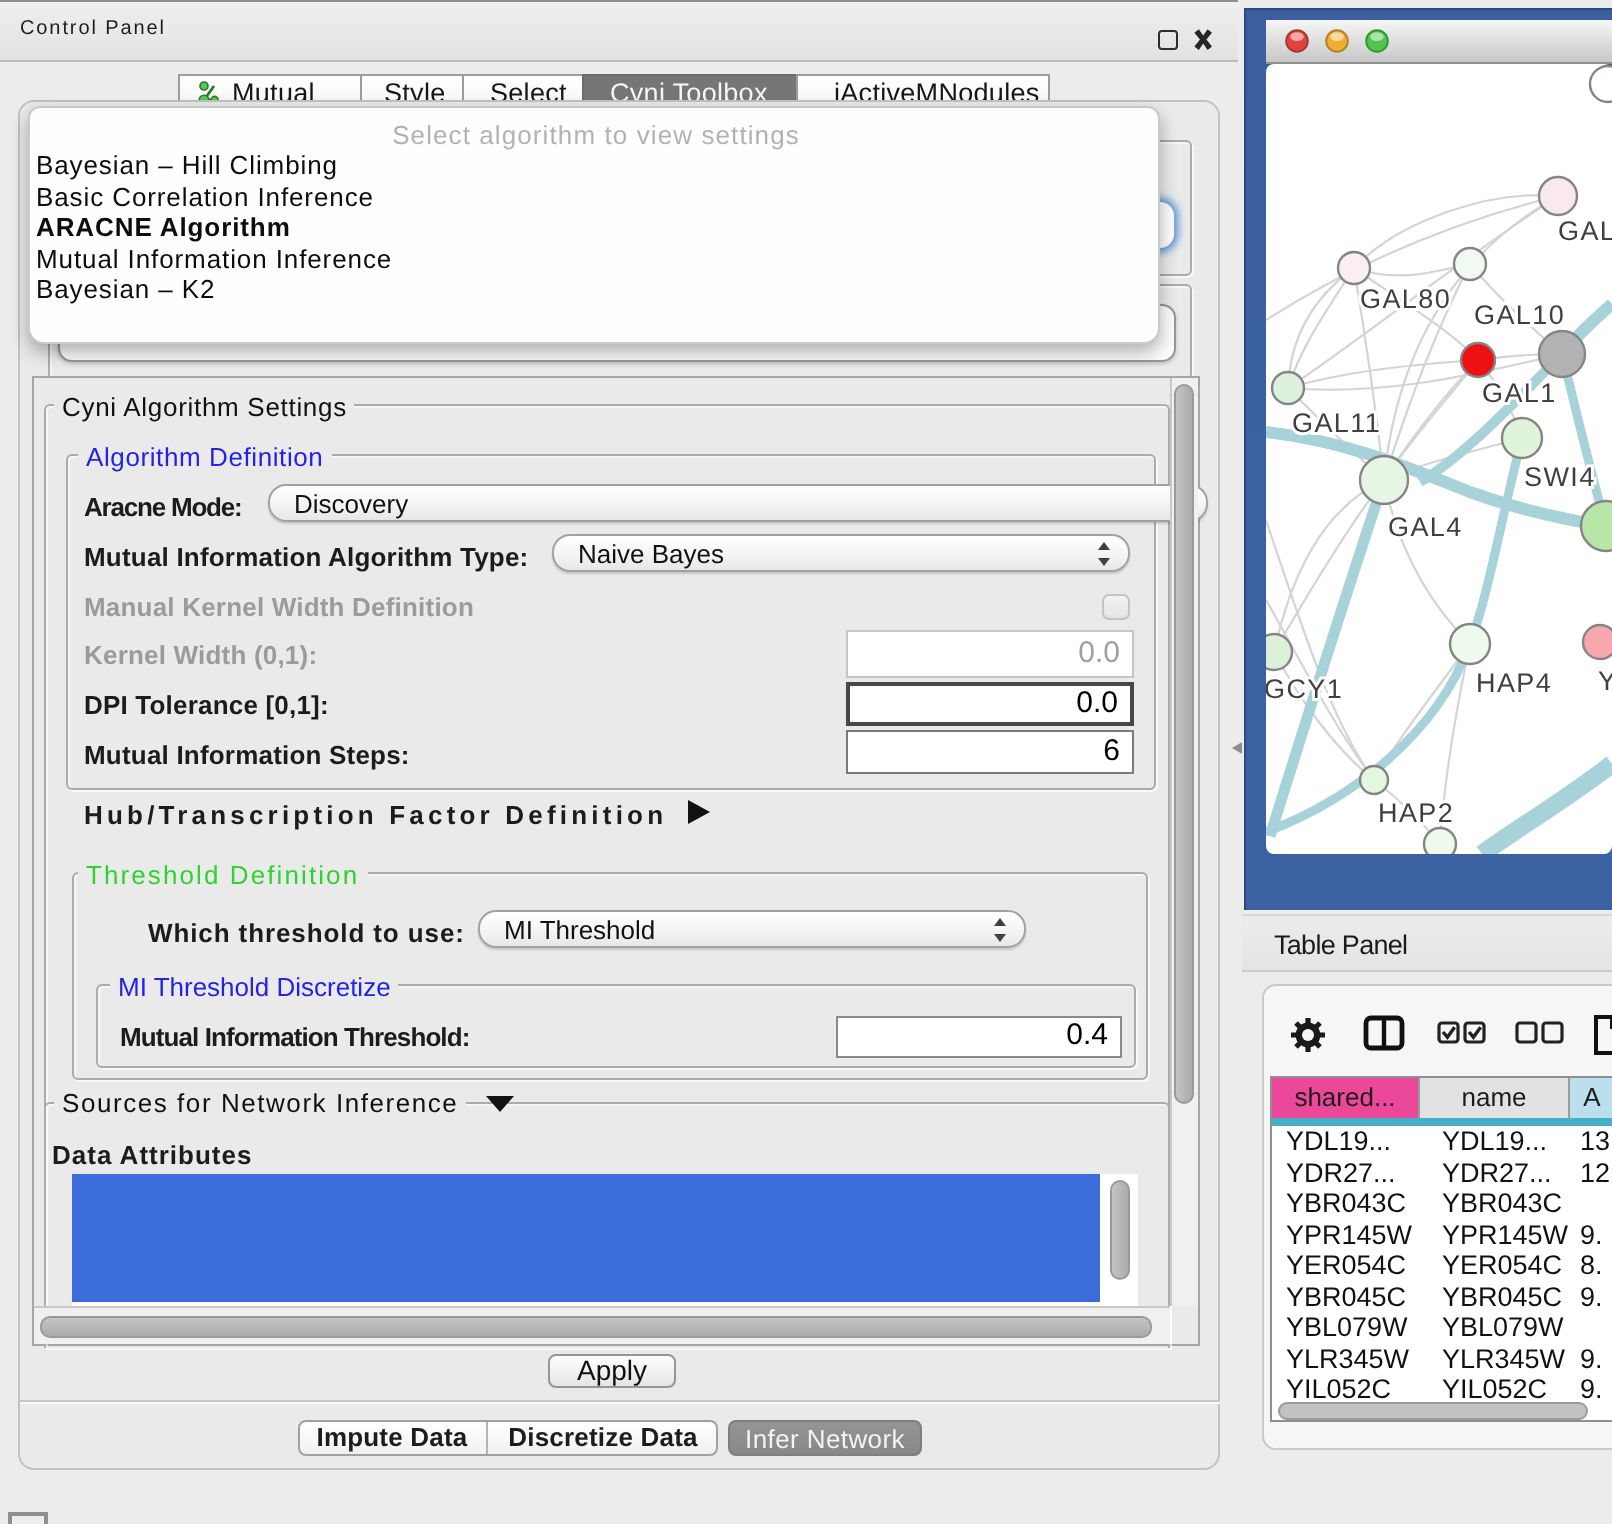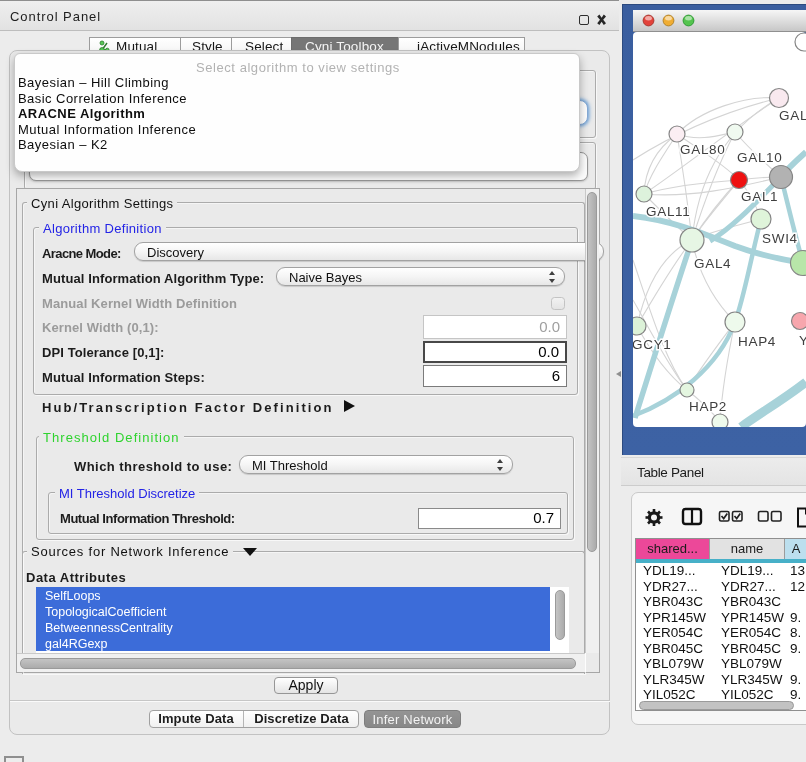--- a/index.html
+++ b/index.html
@@ -4,21 +4,21 @@
 <style>
   html,body{margin:0;padding:0;}
   body{width:806px;height:762px;overflow:hidden;background:#ececec;
        font-family:"Liberation Sans", sans-serif;position:relative;}
   .abs{position:absolute;}
   .b{font-weight:bold;}
   
   #titlebar{left:0;top:0;width:619px;height:31px;
     background:linear-gradient(#efefef,#e2e2e2);
     border-top:1px solid #8f8f8f;border-bottom:1px solid #bdbdbd;box-sizing:border-box;}
-  #titlebar .txt{position:absolute;left:10px;top:8px;font-size:13px;color:#1d1d1d;letter-spacing:.95px;}
+  #titlebar .txt{position:absolute;left:10px;top:8px;font-size:10px;color:#1d1d1d;letter-spacing:.95px;}
   #btn-float{position:absolute;left:578.5px;top:14.5px;width:8px;height:8px;border:1.7px solid #2e2e2e;border-radius:2px;}
   #btn-close{left:595px;top:13px;}
   
   .toptab{top:37px;height:22px;background:linear-gradient(#ffffff,#f1f1f1);
      border:1px solid #9c9c9c;box-sizing:border-box;color:#161616;
      font-size:13.5px;text-align:center;line-height:20px;letter-spacing:.2px;}
   #tab-cyni{background:#767676;color:#f5f5f5;border-color:#6d6d6d;}
   .tabtx{top:38.5px;font-size:13.5px;color:#161616;letter-spacing:.15px;white-space:nowrap;}
   
   #panel{left:9px;top:50px;width:601px;height:685px;background:#eaeaea;
@@ -138,33 +138,29 @@
 
 <div class="abs lbl" style="left:74px;top:459px;letter-spacing:.45px;">Which threshold to use:</div>
 <div class="abs combo" style="left:239px;top:455px;width:274px;height:19px;">
     <span class="ct">MI Threshold</span>
     <span class="arr"></span>
   </div>
 
 <div class="abs grp" style="left:48px;top:492px;width:518px;height:40px;"></div>
 <div class="grplabel" style="left:55px;top:486px;color:#2323e6;letter-spacing:0;">MI Threshold Discretize</div>
 <div class="abs lbl" style="left:60px;top:511px;letter-spacing:-.45px;">Mutual Information Threshold:</div>
-<div class="abs tf" style="left:418px;top:508px;width:143px;height:21px;border:1.5px solid #8a8a8a;line-height:18px;">0.7</div>
+<div class="abs tf" style="left:418px;top:508px;width:143px;height:21px;border:1.5px solid #8a8a8a;line-height:18px;">0.4</div>
 
 <div class="abs grp" style="left:22px;top:551px;width:561px;height:122px;border-radius:3px 3px 0 0;border-bottom:none;"></div>
 <div class="grplabel" style="left:27px;top:544px;color:#111;letter-spacing:.78px;">Sources for Network Inference</div>
 <div class="abs" style="left:243px;top:548px;width:0;height:0;border-left:7px solid transparent;border-right:7px solid transparent;border-top:8px solid #111;"></div>
 <div class="abs lbl" style="left:26px;top:570px;letter-spacing:.5px;">Data Attributes</div>
 
 <div class="abs" style="left:36px;top:587px;width:533px;height:66px;background:#ffffff;overflow:hidden;">
   <div style="position:absolute;left:0;top:0;width:514px;height:64px;background:#3c6cd9;"></div>
-  <div style="position:absolute;left:9px;top:1px;font-size:12.5px;color:#fff;line-height:16px;white-space:pre;">SelfLoops
-TopologicalCoefficient
-BetweennessCentrality
-gal4RGexp</div>
   <div class="sbthumb" style="position:absolute;left:519px;top:3px;width:10px;height:50px;"></div>
 </div>
 
 <div class="abs sbtrack" style="left:585px;top:189px;width:14px;height:464px;border-left:1px solid #c9c9c9;box-sizing:border-box;"></div>
 <div class="abs sbthumb" style="left:587px;top:192px;width:10px;height:360px;"></div>
 <div class="abs sbtrack" style="left:17px;top:653px;width:568px;height:19px;border-top:1px solid #c9c9c9;box-sizing:border-box;"></div>
 <div class="abs sbthumbh" style="left:20px;top:658px;width:556px;height:11px;"></div>
 
 <div class="abs" style="left:274px;top:677px;width:64px;height:17px;border:1px solid #969696;border-radius:4px;background:linear-gradient(#ffffff,#e4e4e4);box-sizing:border-box;text-align:center;font-size:14px;line-height:15px;color:#111;">Apply</div>
 <div class="abs" style="left:10px;top:700px;width:600px;height:1px;background:#c6c6c6;"></div>

